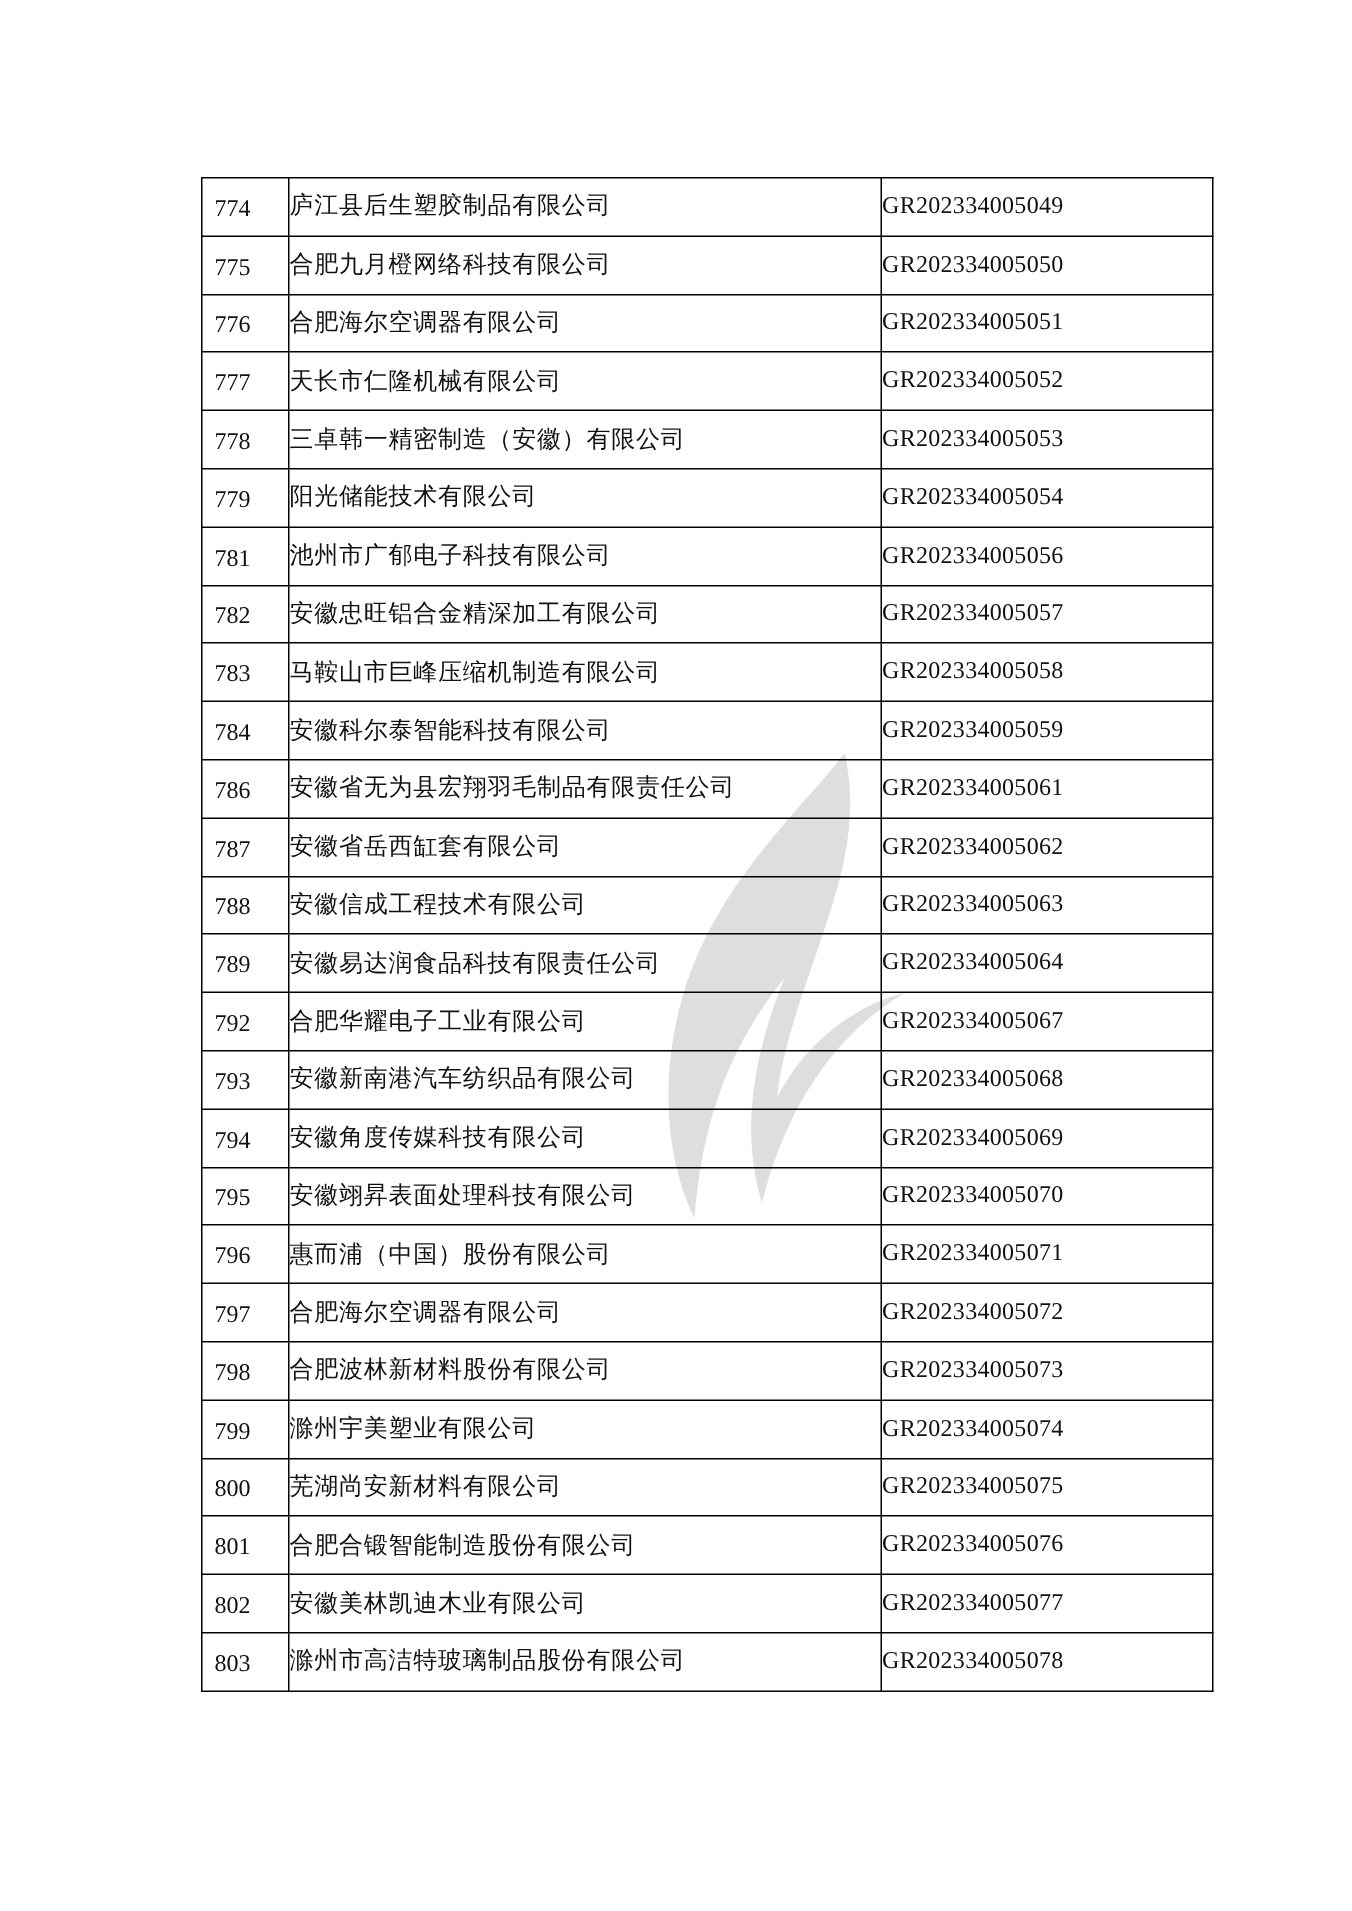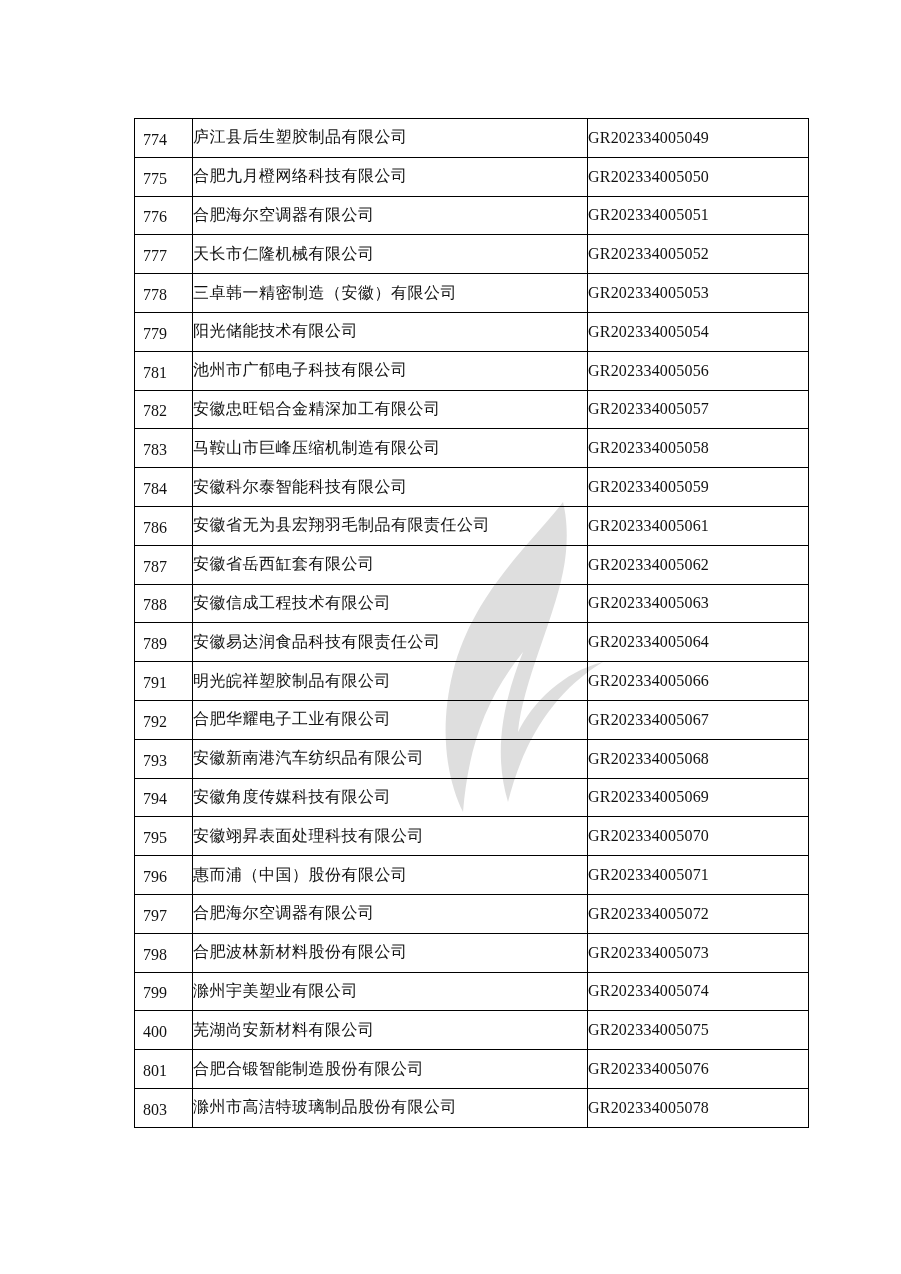--- a/index.html
+++ b/index.html
@@ -86,25 +86,20 @@
           <td class="num">788</td>
           <td class="name">安徽信成工程技术有限公司</td>
           <td class="code">GR202334005063</td>
         </tr>
         <tr>
           <td class="num">789</td>
           <td class="name">安徽易达润食品科技有限责任公司</td>
           <td class="code">GR202334005064</td>
         </tr>
         <tr>
-          <td class="num">791</td>
-          <td class="name">明光皖祥塑胶制品有限公司</td>
-          <td class="code">GR202334005066</td>
-        </tr>
-        <tr>
           <td class="num">792</td>
           <td class="name">合肥华耀电子工业有限公司</td>
           <td class="code">GR202334005067</td>
         </tr>
         <tr>
           <td class="num">793</td>
           <td class="name">安徽新南港汽车纺织品有限公司</td>
           <td class="code">GR202334005068</td>
         </tr>
         <tr>
@@ -131,28 +126,33 @@
           <td class="num">798</td>
           <td class="name">合肥波林新材料股份有限公司</td>
           <td class="code">GR202334005073</td>
         </tr>
         <tr>
           <td class="num">799</td>
           <td class="name">滁州宇美塑业有限公司</td>
           <td class="code">GR202334005074</td>
         </tr>
         <tr>
-          <td class="num">400</td>
+          <td class="num">800</td>
           <td class="name">芜湖尚安新材料有限公司</td>
           <td class="code">GR202334005075</td>
         </tr>
         <tr>
           <td class="num">801</td>
           <td class="name">合肥合锻智能制造股份有限公司</td>
           <td class="code">GR202334005076</td>
+        </tr>
+        <tr>
+          <td class="num">802</td>
+          <td class="name">安徽美林凯迪木业有限公司</td>
+          <td class="code">GR202334005077</td>
         </tr>
         <tr>
           <td class="num">803</td>
           <td class="name">滁州市高洁特玻璃制品股份有限公司</td>
           <td class="code">GR202334005078</td>
         </tr>
       </tbody>
   </table>
 </div>
 

